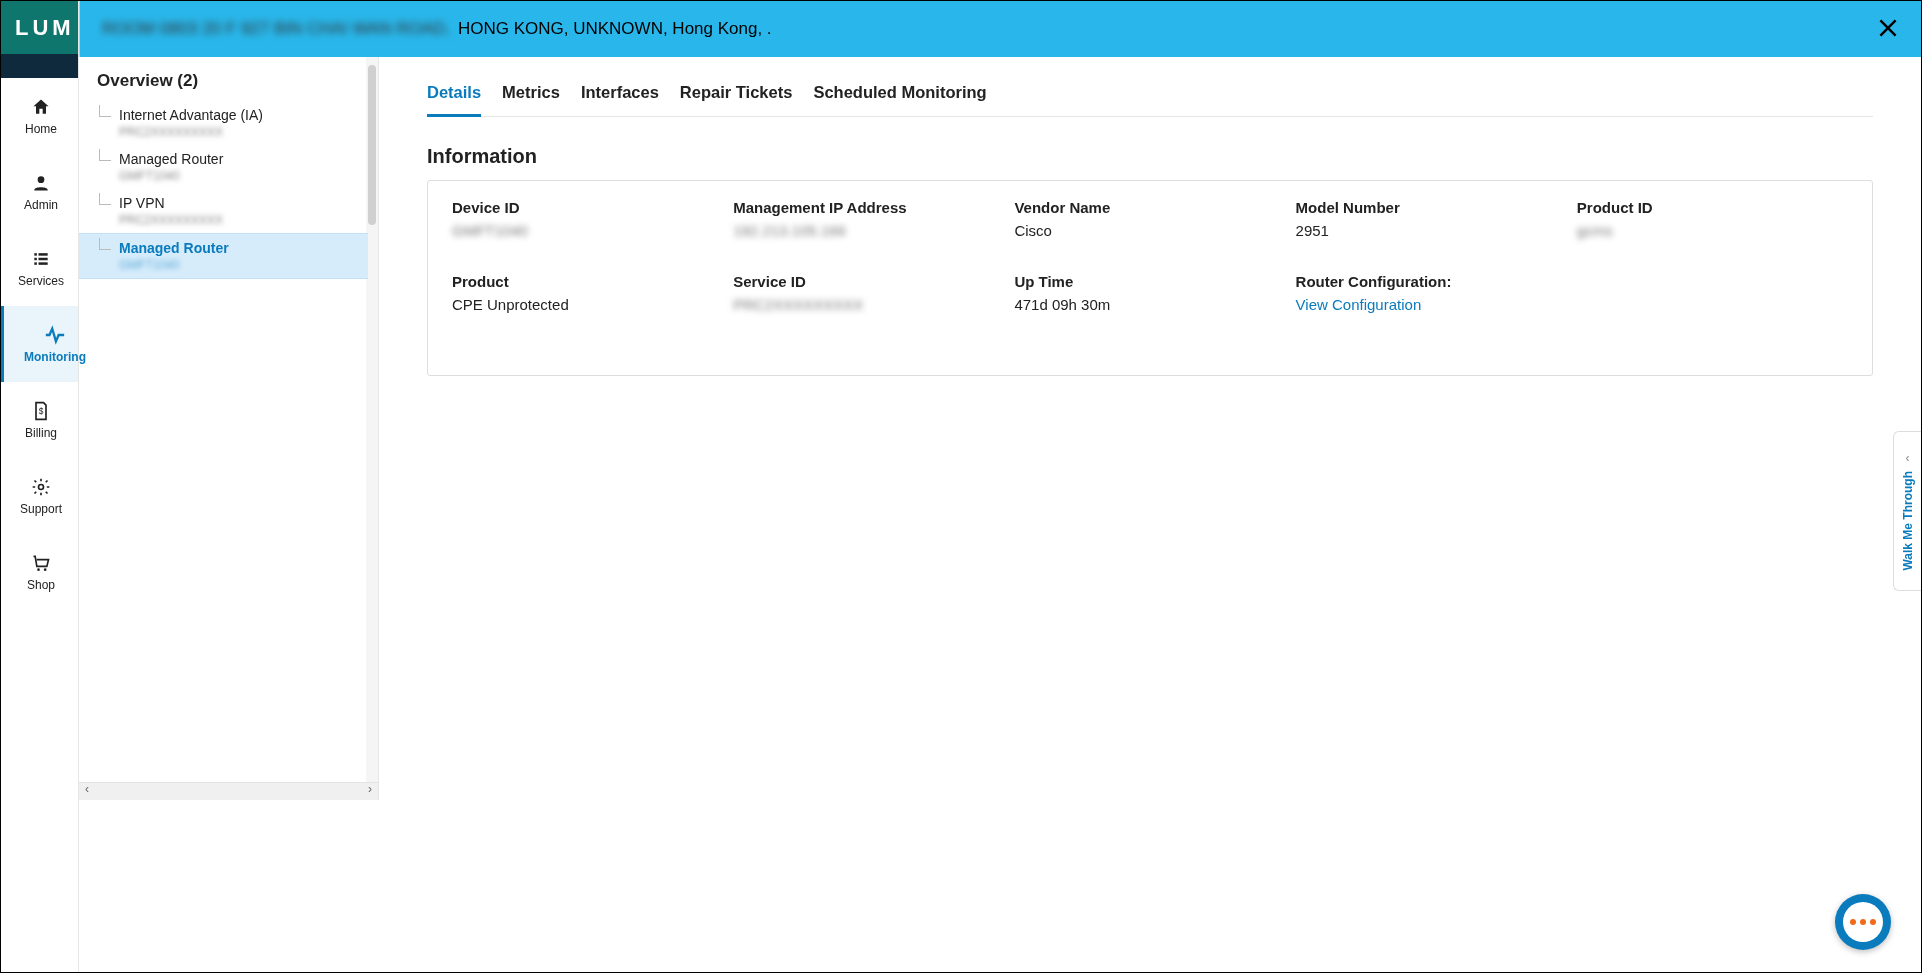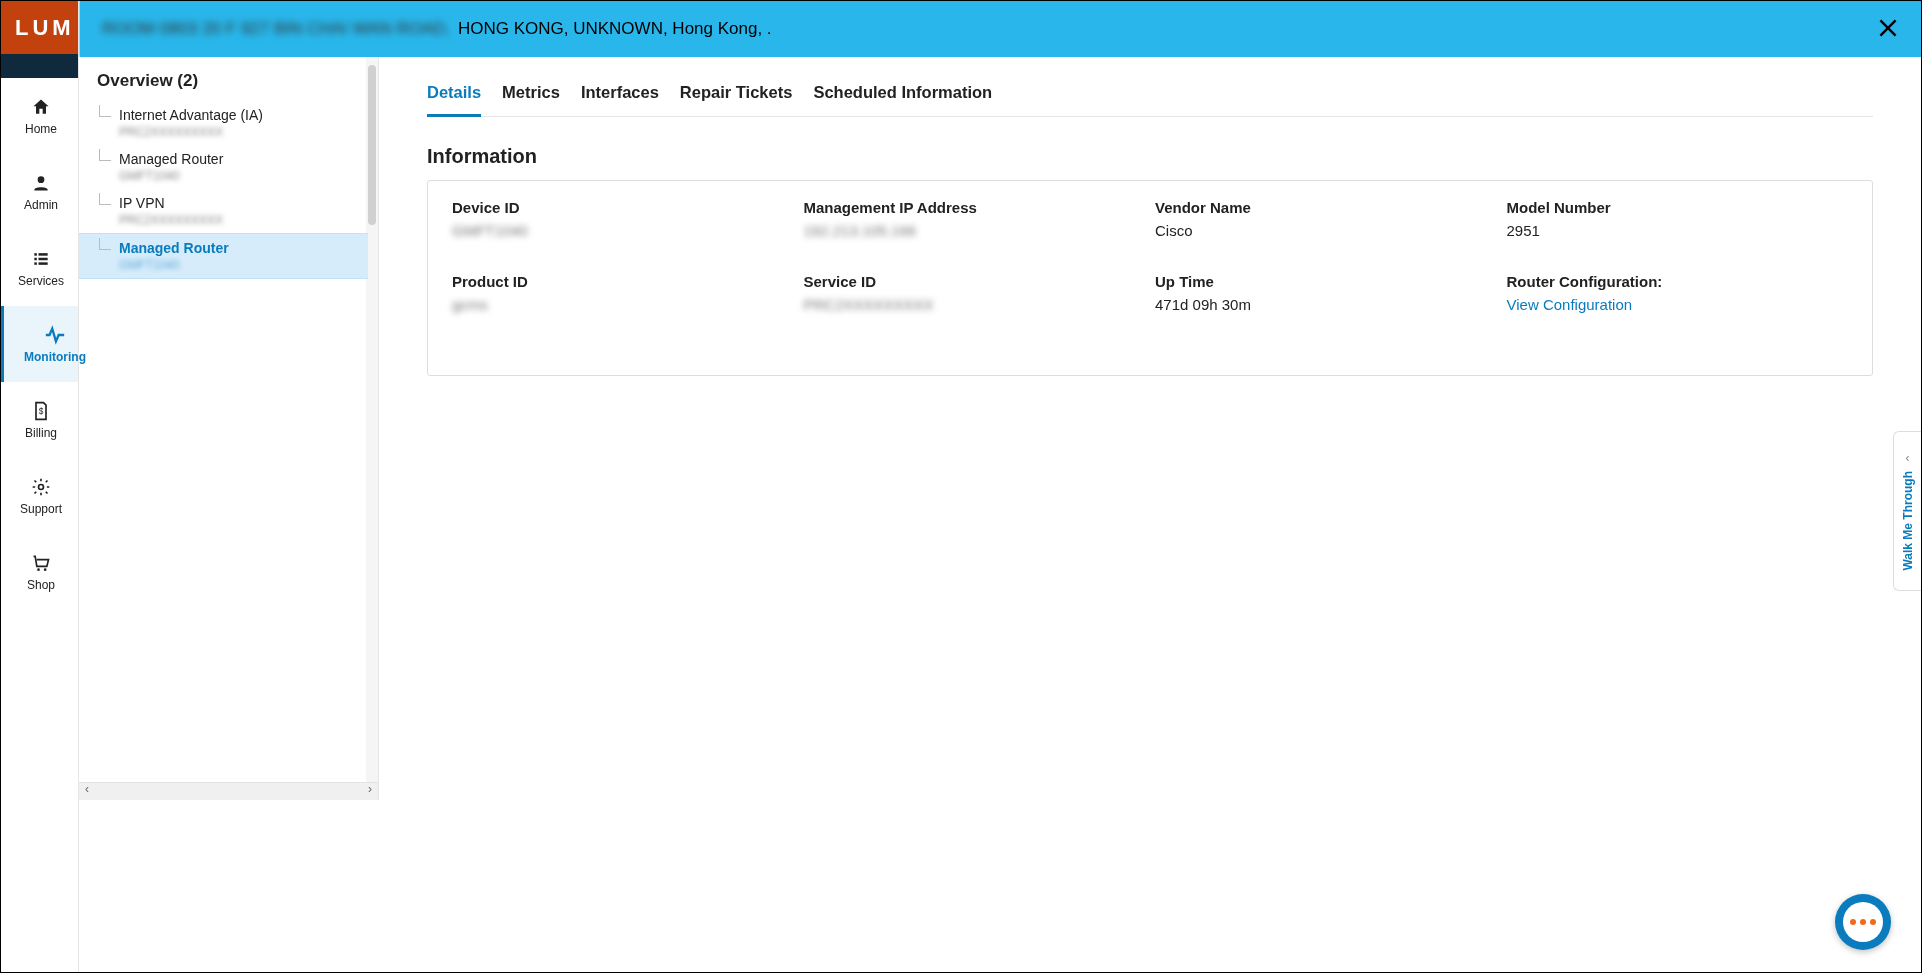--- a/index.html
+++ b/index.html
@@ -1,21 +1,21 @@
 <!DOCTYPE html>
 <html><head>
 <meta charset="utf-8">
 <style>
   * { box-sizing: border-box; }
   html, body { margin:0; padding:0; font-family: Arial, Helvetica, sans-serif; background:#fff; color:#222; }
   body { width:1922px; height:973px; position:relative; border:1px solid #000; overflow:hidden; }
 
   
   .leftnav { position:absolute; left:0; top:0; width:78px; height:100%; background:#fff; border-right:1px solid #e6e6e6; z-index:5; }
-  .leftnav .logo-strip { height:53px; background:#c2410c; display:flex; align-items:center; padding-left:14px; color:#fff; font-weight:600; letter-spacing:4px; font-size:22px; font-family: Arial, sans-serif;}
+  .leftnav .logo-strip { height:53px; background:#0f766e; display:flex; align-items:center; padding-left:14px; color:#fff; font-weight:600; letter-spacing:4px; font-size:22px; font-family: Arial, sans-serif;}
   .leftnav .logo-strip span { display:inline-block; }
   .leftnav .dark-band { background:#0e2a3c; height:24px; }
   .leftnav .item { display:flex; flex-direction:column; align-items:center; justify-content:center; height:76px; cursor:pointer; font-size:12px; gap:4px; border-left:3px solid transparent; }
   .leftnav .item.active { background:#e9f4fb; border-left:3px solid #0a7bbd; color:#0a7bbd;padding-left:28px; }
   .leftnav .item .ico { width:22px; height:22px; display:flex; align-items:center; justify-content:center; }
   .leftnav .item .lbl { font-size:12px; }
   .leftnav .item.active .lbl { color:#0a7bbd; font-weight:600; }
 
   
   .bluebar { position:absolute; left:78px; right:0; top:0; height:56px; background:#29b7eb; display:flex; align-items:center; padding:0 22px; font-size:17px; color:#000; z-index:4; border-left:1px solid #ccc;}
@@ -42,21 +42,21 @@
   .treepanel .vscroll { position:absolute; right:0; top:0; width:12px; height:100%; background:#f5f5f5;}
   .treepanel .vscroll .thumb { position:absolute; left:2px; top:8px; width:8px; height:160px; background:#d0d0d0; border-radius:4px;}
 
   
   .main { position:absolute; left:378px; right:0; top:56px; bottom:0; padding:0 48px; z-index:2; background:#fff;}
   .tabs { display:flex; gap:21px; border-bottom:1px solid #e5e5e5; padding-top:26px; font-size:16.5px; font-weight:600;}
   .tabs .tab { padding-bottom:12px; cursor:pointer; color:#222; }
   .tabs .tab.active { color:#0a7bbd; border-bottom:3px solid #0a7bbd; margin-bottom:-1px; }
   .section-title { font-size:20px; font-weight:700; margin:28px 0 12px 0; }
   .infocard { border:1px solid #dddddd; border-radius:3px; padding:18px 24px 28px; }
-  .infogrid { display:grid; grid-template-columns: repeat(4, 1fr); row-gap:34px; column-gap:10px;}
+  .infogrid { display:grid; grid-template-columns: repeat(5, 1fr); row-gap:34px; column-gap:10px;}
   .field .flabel { font-size:15px; font-weight:600; margin-bottom:6px; }
   .field .fval { font-size:15px; color:#222; }
   .field .fval.blur { filter: blur(3px); color:#777; }
   .field .fval a { color:#0a7bbd; text-decoration:none; }
 
   
   .walkme { position:absolute; right:0; top:50%; transform:translateY(-35%); width:28px; height:160px; background:#fff; border:1px solid #ddd; border-right:none; border-radius:6px 0 0 6px; display:flex; flex-direction:column; align-items:center; justify-content:center; font-size:12px; color:#0a7bbd; cursor:pointer; z-index:6;}
   .walkme .chev { font-size:12px; margin-bottom:6px; color:#888;}
   .walkme .txt { writing-mode: vertical-rl; transform: rotate(180deg); font-weight:600; }
 
@@ -194,21 +194,21 @@
   </div>
   <div class="hscroll"></div>
 </div>
 
 <div class="main">
   <div class="tabs">
     <div class="tab active">Details</div>
     <div class="tab">Metrics</div>
     <div class="tab">Interfaces</div>
     <div class="tab">Repair Tickets</div>
-    <div class="tab">Scheduled Information</div>
+    <div class="tab">Scheduled Monitoring</div>
   </div>
 
   <div class="section-title">Information</div>
 
   <div class="infocard">
     <div class="infogrid">
       <div class="field">
         <div class="flabel">Device ID</div>
         <div class="fval blur">GMFT1040</div>
       </div>
@@ -220,20 +220,24 @@
         <div class="flabel">Vendor Name</div>
         <div class="fval">Cisco</div>
       </div>
       <div class="field">
         <div class="flabel">Model Number</div>
         <div class="fval">2951</div>
       </div>
       <div class="field">
         <div class="flabel">Product ID</div>
         <div class="fval blur">gcms</div>
+      </div>
+      <div class="field">
+        <div class="flabel">Product</div>
+        <div class="fval">CPE Unprotected</div>
       </div>
 
       <div class="field">
         <div class="flabel">Service ID</div>
         <div class="fval blur">PRC2XXXXXXXXX</div>
       </div>
       <div class="field">
         <div class="flabel">Up Time</div>
         <div class="fval">471d 09h 30m</div>
       </div>

